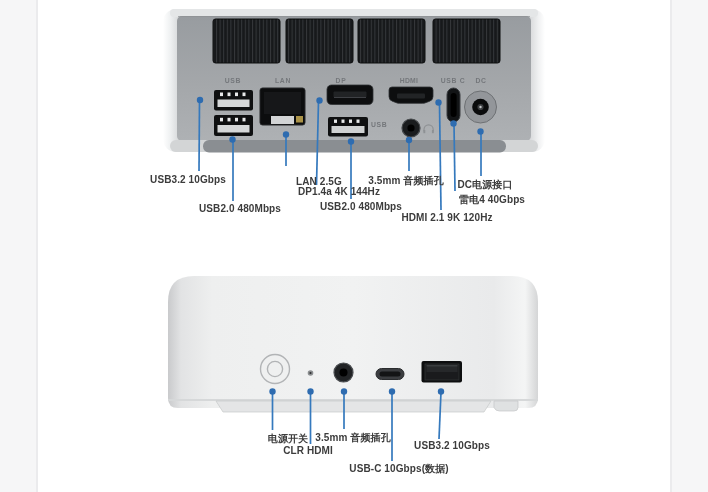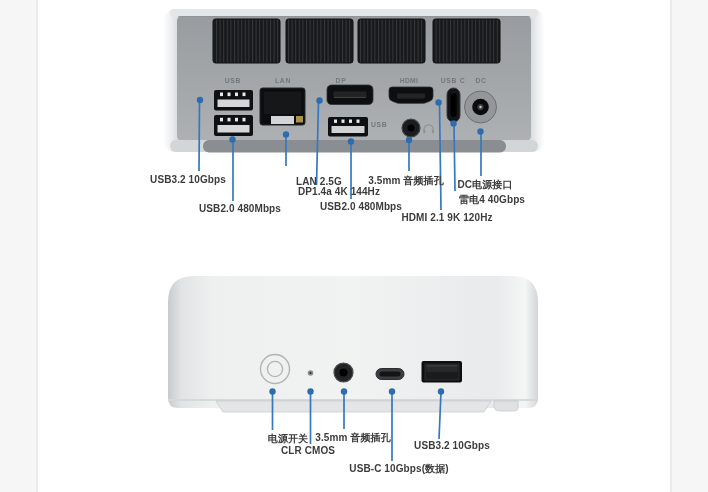--- a/index.html
+++ b/index.html
@@ -259,19 +259,19 @@
     <div class="callout" style="left:310px;top:186px;margin-left:29px;">DP1.4a 4K 144Hz</div>
     <div class="callout" style="left:361px;top:201px;">USB2.0 480Mbps</div>
     <div class="callout" style="left:406px;top:174px;">3.5mm 音频插孔</div>
     <div class="callout" style="left:447px;top:212px;">HDMI 2.1 9K 120Hz</div>
     <div class="callout" style="left:492px;top:193px;">雷电4 40Gbps</div>
     <div class="callout" style="left:485px;top:178px;">DC电源接口</div>
   </div>
 
   <div>
     <div class="callout" style="left:276px;top:432px;margin-left:12px;">电源开关</div>
-    <div class="callout" style="left:308px;top:445px;">CLR CMOS</div>
+    <div class="callout" style="left:308px;top:445px;">CLR HDMI</div>
     <div class="callout" style="left:353px;top:431px;">3.5mm 音频插孔</div>
     <div class="callout" style="left:391px;top:462px;margin-left:8px;">USB-C 10Gbps(数据)</div>
     <div class="callout" style="left:452px;top:440px;">USB3.2 10Gbps</div>
   </div>
 
 </div>
 
 </body></html>

